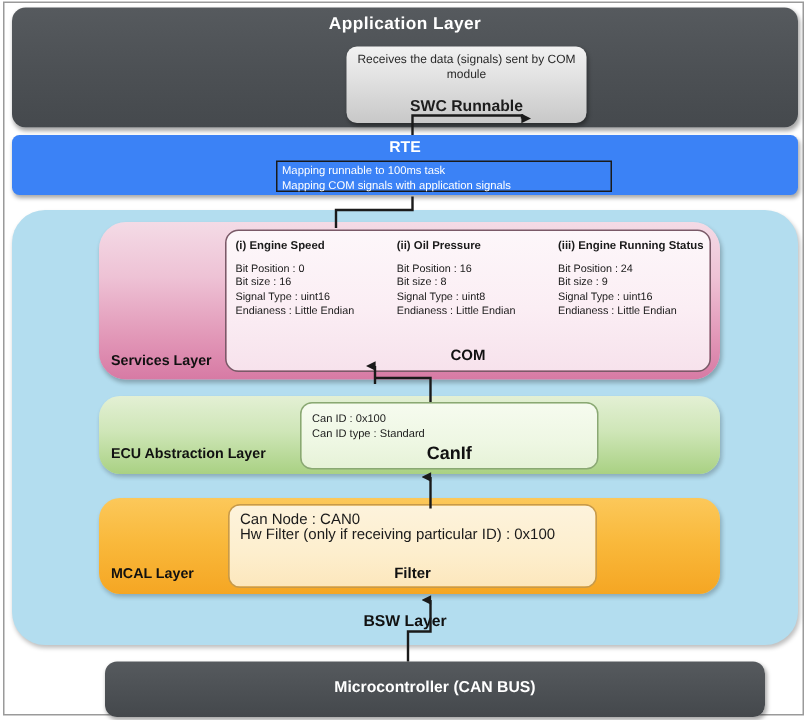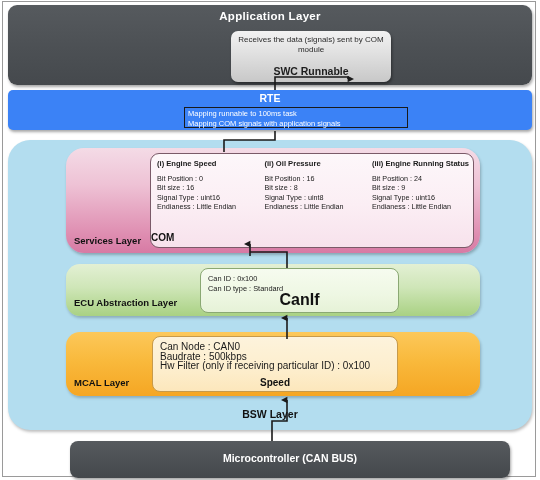--- a/index.html
+++ b/index.html
@@ -162,21 +162,21 @@
     width: 324px; height: 95px;
     border-radius: 9px;
     border: 1px solid #7a5a68;
     background: linear-gradient(180deg,#fdf7fa 0%, #fbeef4 55%, #f7e2ec 100%);
     box-sizing: border-box;
   }
   .com-name {
     position: absolute;
     left: 0; bottom: 4px;
     width: 100%;
-    text-align: left;
+    text-align: center;
     font-weight: bold;
     font-size: 10px;
     color: #111111;
   }
   .signal-cols {
     position: absolute;
     left: 6px; top: 5px;
     width: 312px;
     display: flex;
     gap: 16px;
@@ -223,21 +223,21 @@
     border: 1px solid #8aa873;
     background: linear-gradient(180deg,#f6fbef 0%, #eef7e3 60%, #e6f2d7 100%);
     box-sizing: border-box;
   }
   .canif-name {
     position: absolute;
     left: 0; bottom: 3px;
     width: 100%;
     text-align: center;
     font-weight: bold;
-    font-size: 16px;
+    font-size: 12px;
     color: #111111;
   }
   .canif-line {
     font-size: 7.4px;
     color: #1a1a1a;
     line-height: 9.6px;
     margin-left: 7px;
     white-space: nowrap;
   }
   .canif-lines { position: absolute; left: 0; top: 5px; }
@@ -384,24 +384,23 @@
         </div>
         <div class="canif-name">CanIf</div>
       </div>
     </div>
 
     <div class="mcal-layer">
       <div class="mcal-title">MCAL Layer</div>
       <div class="candrv-box">
         <div class="candrv-lines">
           <div class="candrv-line">Can Node : CAN0</div>
-          <div class="candrv-line">Baudrate : 500kbps</div>
           <div class="candrv-line">Hw Filter (only if receiving particular ID) : 0x100</div>
         </div>
-        <div class="candrv-name">Speed</div>
+        <div class="candrv-name">Filter</div>
       </div>
     </div>
 
     <div class="bsw-title">BSW Layer</div>
   </div>
 
   <div class="mcu-bar">
     <div class="mcu-title">Microcontroller (CAN BUS)</div>
   </div>
 

